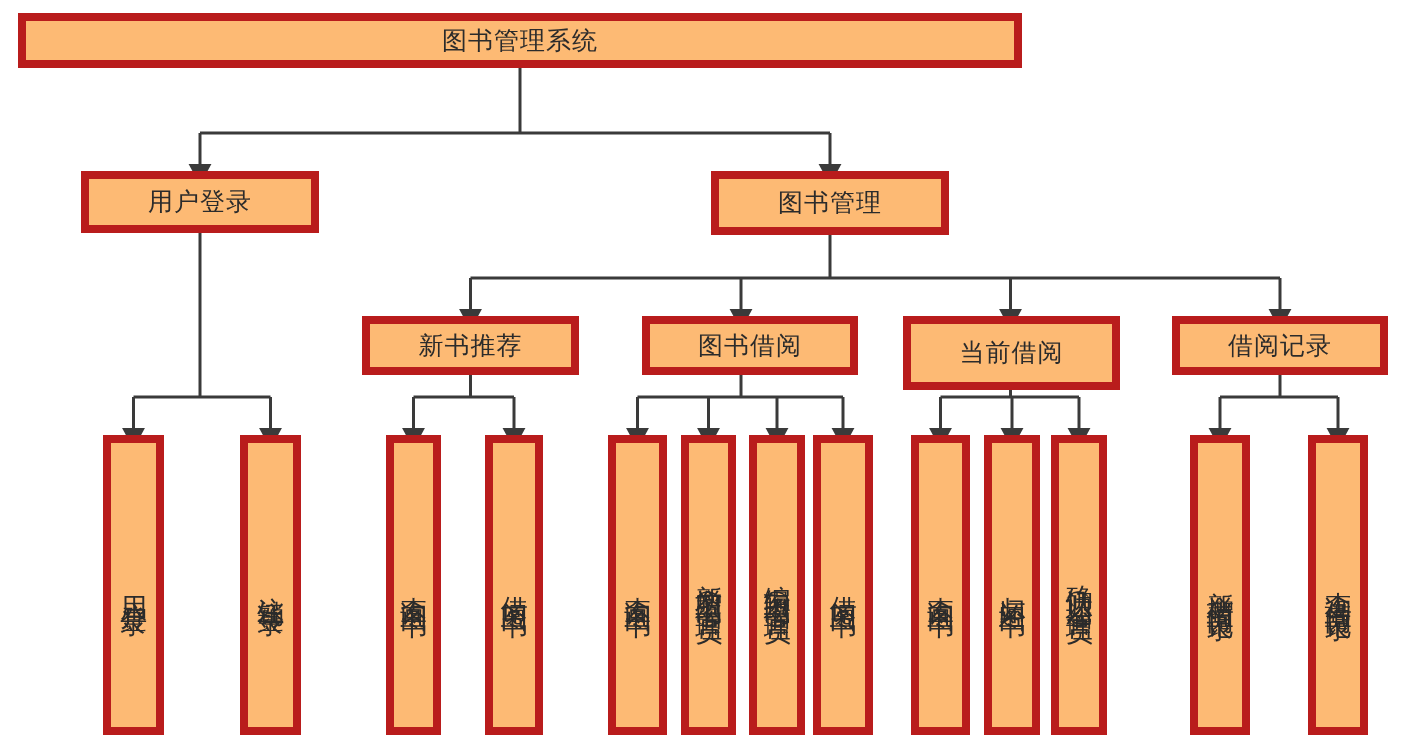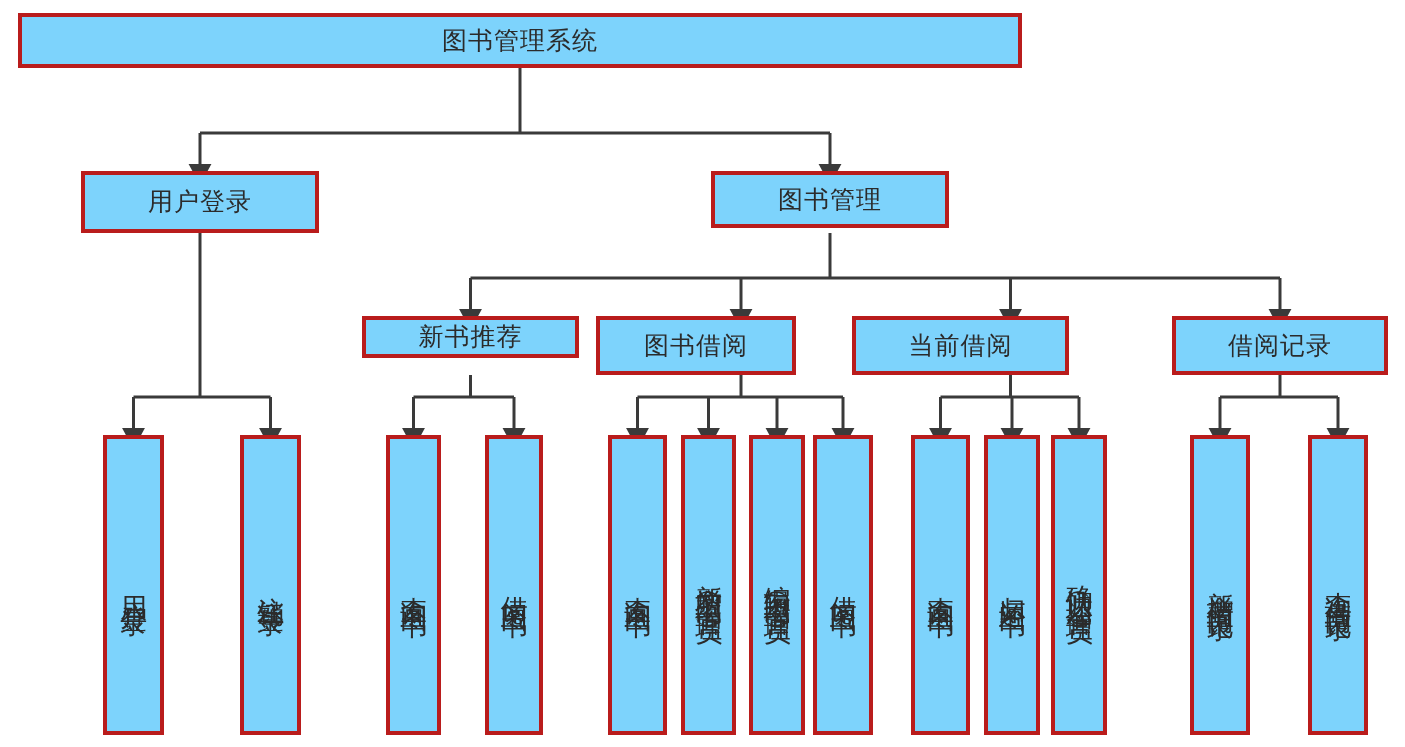--- a/index.html
+++ b/index.html
@@ -22,22 +22,22 @@
     position: absolute;
     left: 0;
     top: 0;
     width: 1405px;
     height: 747px;
     pointer-events: none;
   }
   .node {
     position: absolute;
     box-sizing: border-box;
-    border: 4px solid #b91c1c;
-    background: #7dd3fc;
+    border: 8px solid #b91c1c;
+    background: #fdba74;
     display: flex;
     align-items: center;
     justify-content: center;
     overflow: hidden;
   }
   .node .lbl {
     color: #2b2b2b;
     line-height: 1.12;
     text-align: center;
     white-space: nowrap;
@@ -120,30 +120,30 @@
         <path d="M1338,397 L1338,432" marker-end="url(#arrowhead)"></path>
       </g>
   </svg>
   <div id="nodes-layer">
       <div class="node horiz root" style="left: 18px; top: 13px; width: 1004px; height: 55px;">
         <span class="lbl">图书管理系统</span>
       </div>
       <div class="node horiz" style="left: 81px; top: 171px; width: 238px; height: 62px;">
         <span class="lbl">用户登录</span>
       </div>
-      <div class="node horiz" style="left: 711px; top: 171px; width: 238px; height: 57px;">
+      <div class="node horiz" style="left: 711px; top: 171px; width: 238px; height: 64px;">
         <span class="lbl">图书管理</span>
       </div>
-      <div class="node horiz" style="left: 362px; top: 316px; width: 217px; height: 42px;">
+      <div class="node horiz" style="left: 362px; top: 316px; width: 217px; height: 59px;">
         <span class="lbl">新书推荐</span>
       </div>
-      <div class="node horiz" style="left: 596px; top: 316px; width: 200px; height: 59px;">
+      <div class="node horiz" style="left: 642px; top: 316px; width: 216px; height: 59px;">
         <span class="lbl">图书借阅</span>
       </div>
-      <div class="node horiz" style="left: 852px; top: 316px; width: 217px; height: 59px;">
+      <div class="node horiz" style="left: 903px; top: 316px; width: 217px; height: 74px;">
         <span class="lbl">当前借阅</span>
       </div>
       <div class="node horiz" style="left: 1172px; top: 316px; width: 216px; height: 59px; align-items: center;">
         <span class="lbl">借阅记录</span>
       </div>
       <div class="node vert" style="left: 103px; top: 435px; width: 61px; height: 300px;">
         <span class="lbl">用户登录</span>
       </div>
       <div class="node vert" style="left: 240px; top: 435px; width: 61px; height: 300px;">
         <span class="lbl">注销登录</span>

